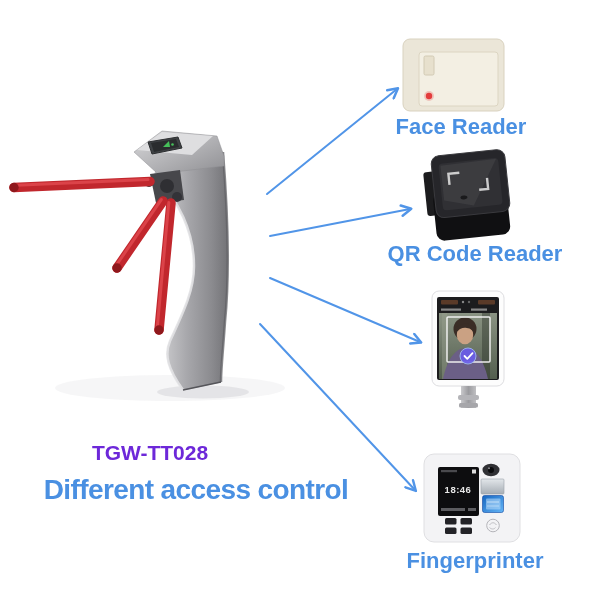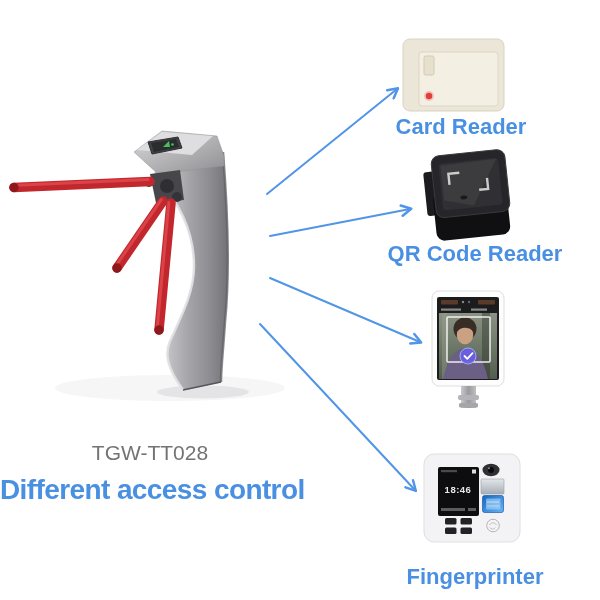--- a/index.html
+++ b/index.html
@@ -8,24 +8,24 @@
     font-family:"Liberation Sans", sans-serif;
   }
   .canvas{position:absolute;inset:0;width:600px;height:600px;}
   svg{position:absolute;left:0;top:0;}
   .label{
     position:absolute;color:#4a90e2;font-weight:600;font-size:22px;
     text-align:center;line-height:1.15;white-space:nowrap;
   }
   .model-label{
     position:absolute;left:60px;top:441px;width:180px;text-align:center;
-    color:#737373;font-weight:400;font-size:21px;white-space:nowrap;
+    color:#6d28d9;font-weight:700;font-size:21px;white-space:nowrap;
   }
   .headline{
-    position:absolute;left:0px;top:474px;width:392px;
+    position:absolute;left:0px;top:474px;width:392px;text-align:center;
     color:#4a90e2;font-weight:700;font-size:28px;letter-spacing:-0.6px;white-space:nowrap;
   }
   text{font-family:"Liberation Sans", sans-serif;}
 </style>
 </head>
 <body>
 
 <div class="canvas">
 
 <svg width="600" height="600" viewBox="0 0 600 600">
@@ -179,24 +179,24 @@
       <rect x="460.5" y="527.5" width="11.5" height="6.5" rx="1.5"></rect>
     </g>
 
     <g stroke="#b5b5ba" fill="none">
       <circle cx="493" cy="525.5" r="6.3" stroke-width="1"></circle>
       <path d="M489.5,525 c2,-3 5,-3 7,0 m-7,2.5 c2,2 4.5,2 6,0" stroke-width="0.8"></path>
     </g>
   </g>
 </svg>
 
-<div class="label" style="left:356px;top:114px;width:210px;">Card Reader</div>
+<div class="label" style="left:356px;top:114px;width:210px;">Face Reader</div>
 
 <div class="label" style="left:370px;top:241px;width:210px;">QR Code Reader</div>
 
 
-<div class="label" style="left:370px;top:564px;width:210px;">Fingerprinter</div>
+<div class="label" style="left:370px;top:548px;width:210px;">Fingerprinter</div>
 
 <div class="model-label">TGW-TT028</div>
 
 <div class="headline">Different access control</div>
 
 </div>
 
 </body></html>

